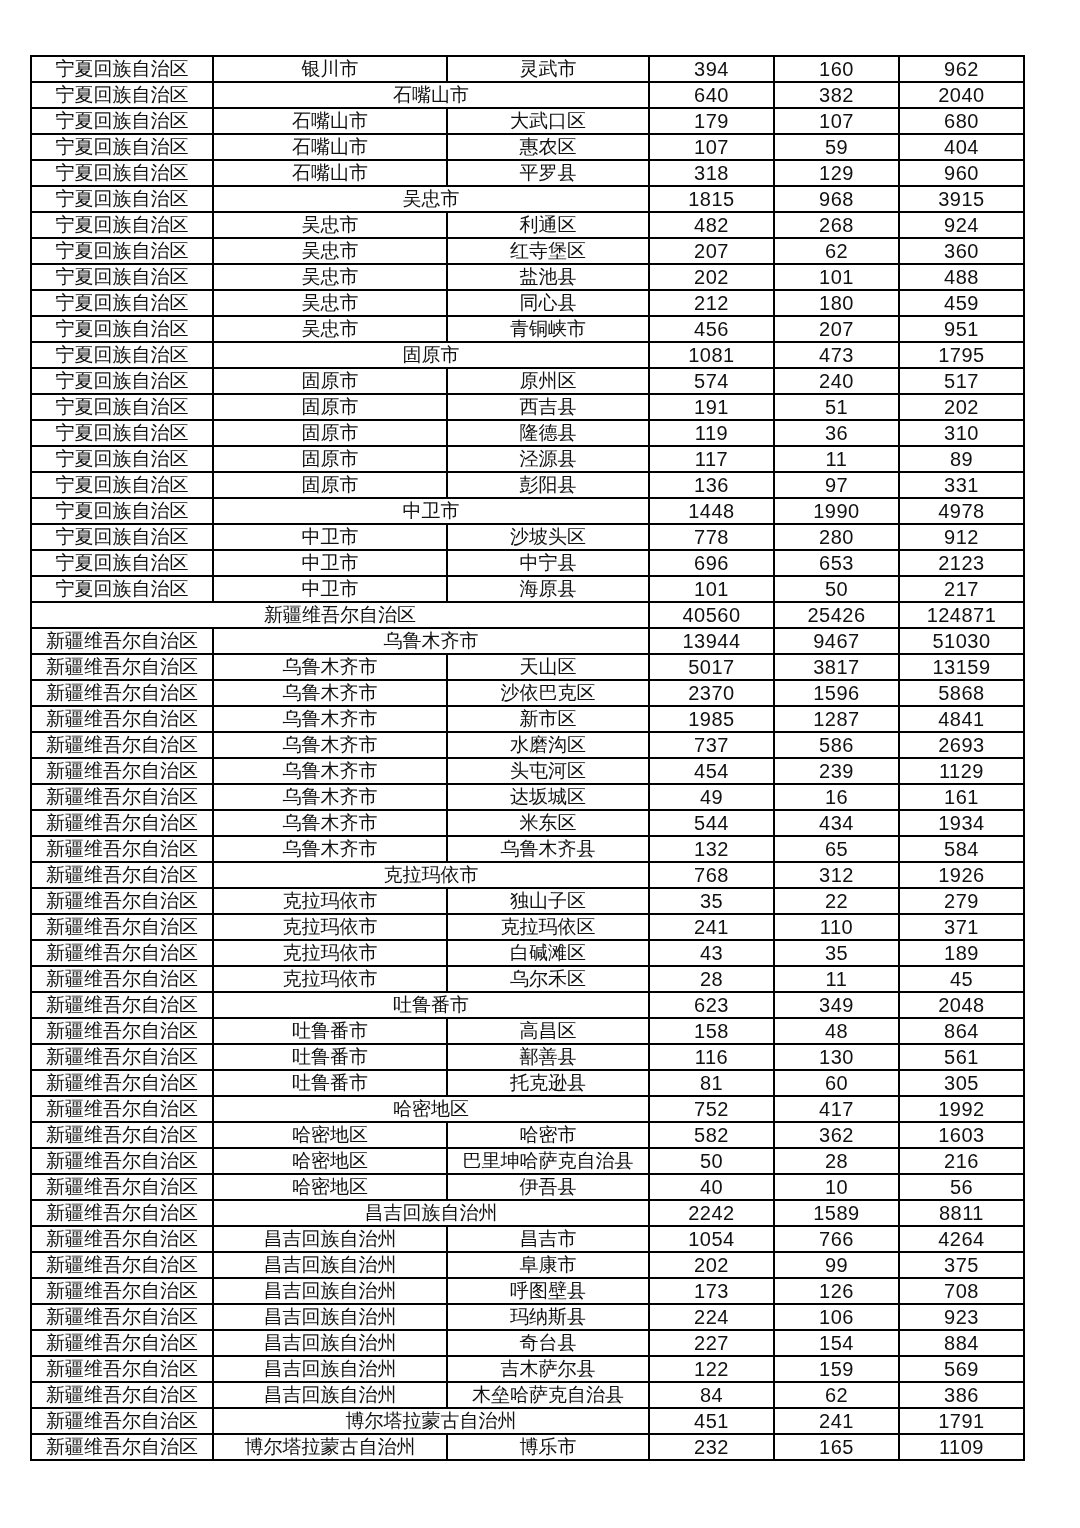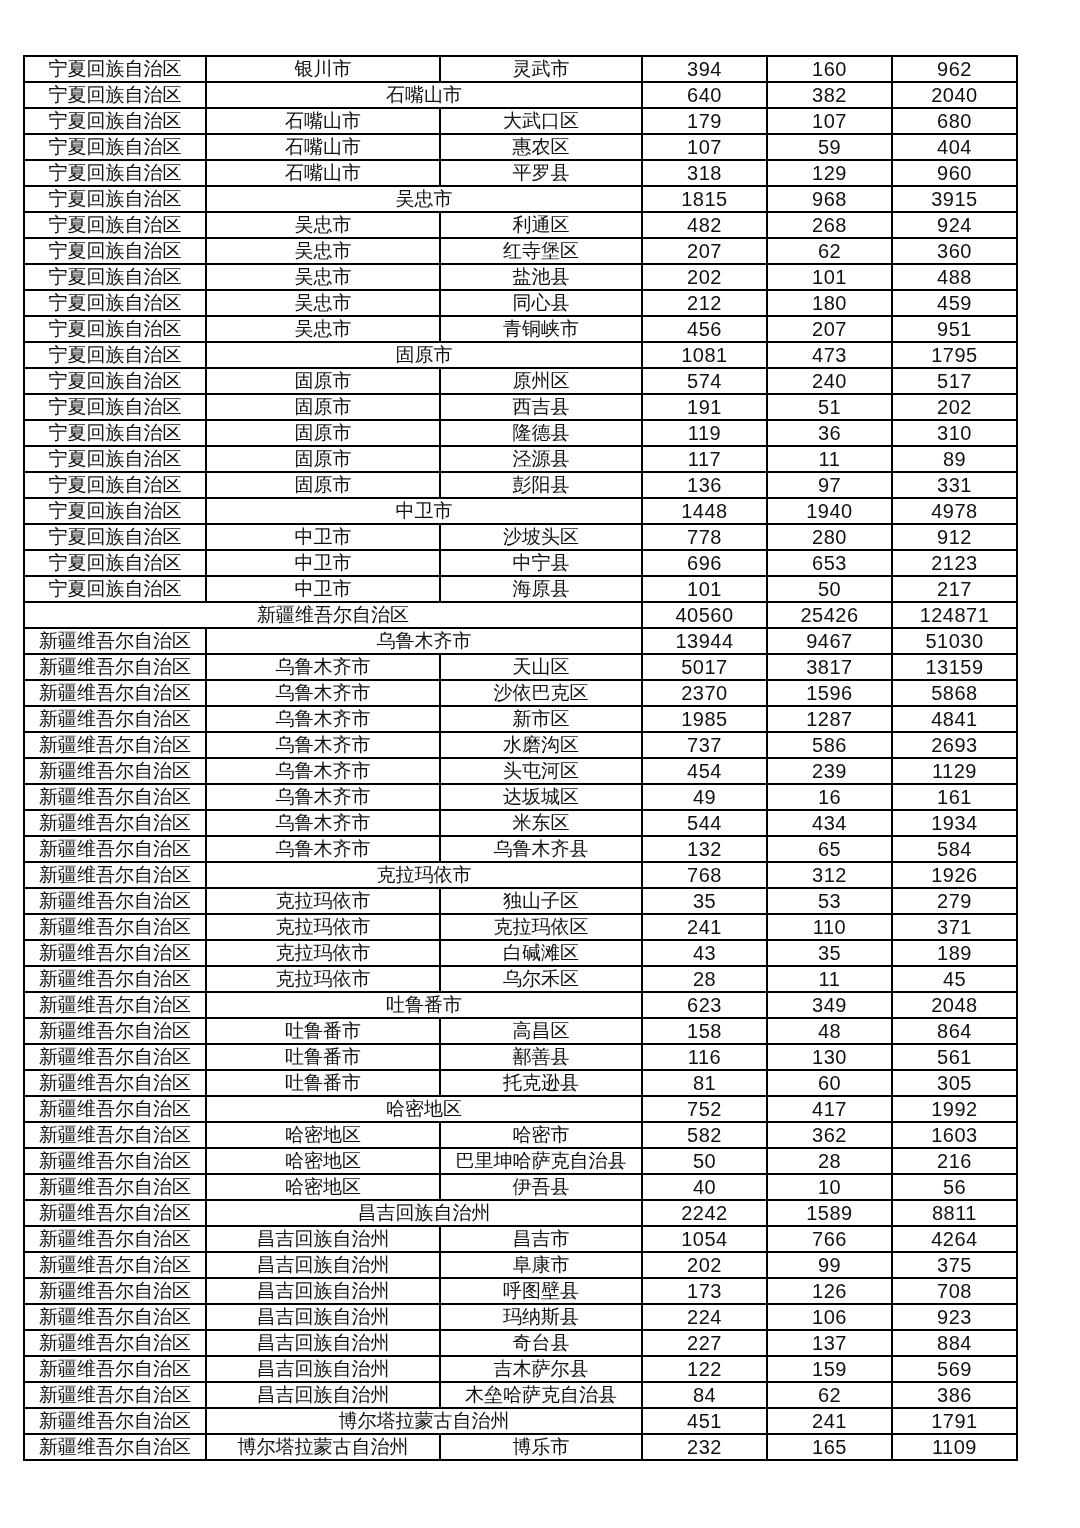--- a/index.html
+++ b/index.html
@@ -10,21 +10,21 @@
   .page {
     position: relative;
     width: 1080px;
     height: 1528px;
     background: #ffffff;
     overflow: hidden;
     font-family: "Liberation Sans", sans-serif;
   }
   table.stats-table {
     position: absolute;
-    left: 23px;
+    left: 30px;
     top: 55px;
     width: 993px;
     border-collapse: collapse;
     table-layout: fixed;
   }
   table.stats-table td {
     border: 2px solid #000000;
     text-align: center;
     vertical-align: middle;
     height: 24px;
@@ -185,21 +185,21 @@
           <td>固原市</td>
           <td>彭阳县</td>
           <td class="num">136</td>
           <td class="num">97</td>
           <td class="num">331</td>
         </tr>
         <tr>
           <td>宁夏回族自治区</td>
           <td colspan="2">中卫市</td>
           <td class="num">1448</td>
-          <td class="num">1940</td>
+          <td class="num">1990</td>
           <td class="num">4978</td>
         </tr>
         <tr>
           <td>宁夏回族自治区</td>
           <td>中卫市</td>
           <td>沙坡头区</td>
           <td class="num">778</td>
           <td class="num">280</td>
           <td class="num">912</td>
         </tr>
@@ -301,21 +301,21 @@
           <td colspan="2">克拉玛依市</td>
           <td class="num">768</td>
           <td class="num">312</td>
           <td class="num">1926</td>
         </tr>
         <tr>
           <td>新疆维吾尔自治区</td>
           <td>克拉玛依市</td>
           <td>独山子区</td>
           <td class="num">35</td>
-          <td class="num">53</td>
+          <td class="num">22</td>
           <td class="num">279</td>
         </tr>
         <tr>
           <td>新疆维吾尔自治区</td>
           <td>克拉玛依市</td>
           <td>克拉玛依区</td>
           <td class="num">241</td>
           <td class="num">110</td>
           <td class="num">371</td>
         </tr>
@@ -434,21 +434,21 @@
           <td>玛纳斯县</td>
           <td class="num">224</td>
           <td class="num">106</td>
           <td class="num">923</td>
         </tr>
         <tr>
           <td>新疆维吾尔自治区</td>
           <td>昌吉回族自治州</td>
           <td>奇台县</td>
           <td class="num">227</td>
-          <td class="num">137</td>
+          <td class="num">154</td>
           <td class="num">884</td>
         </tr>
         <tr>
           <td>新疆维吾尔自治区</td>
           <td>昌吉回族自治州</td>
           <td>吉木萨尔县</td>
           <td class="num">122</td>
           <td class="num">159</td>
           <td class="num">569</td>
         </tr>

